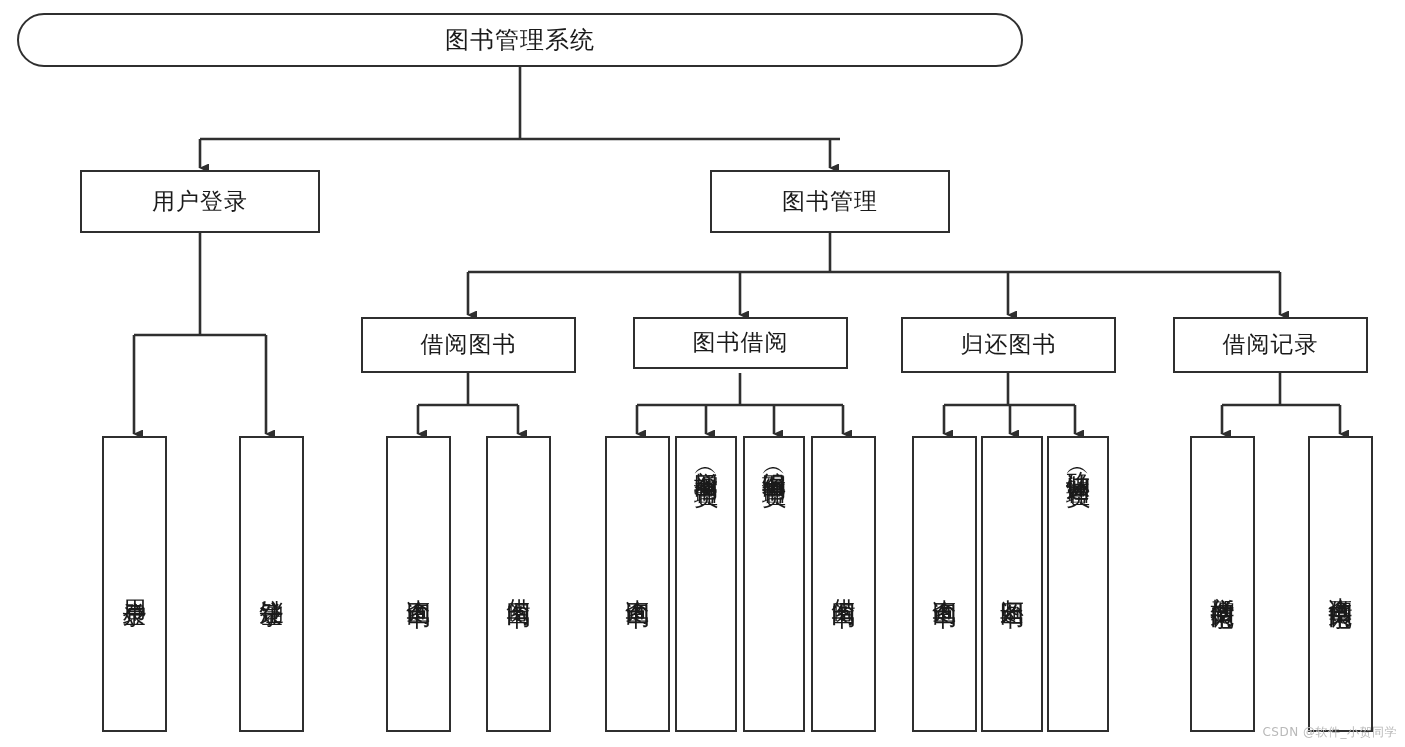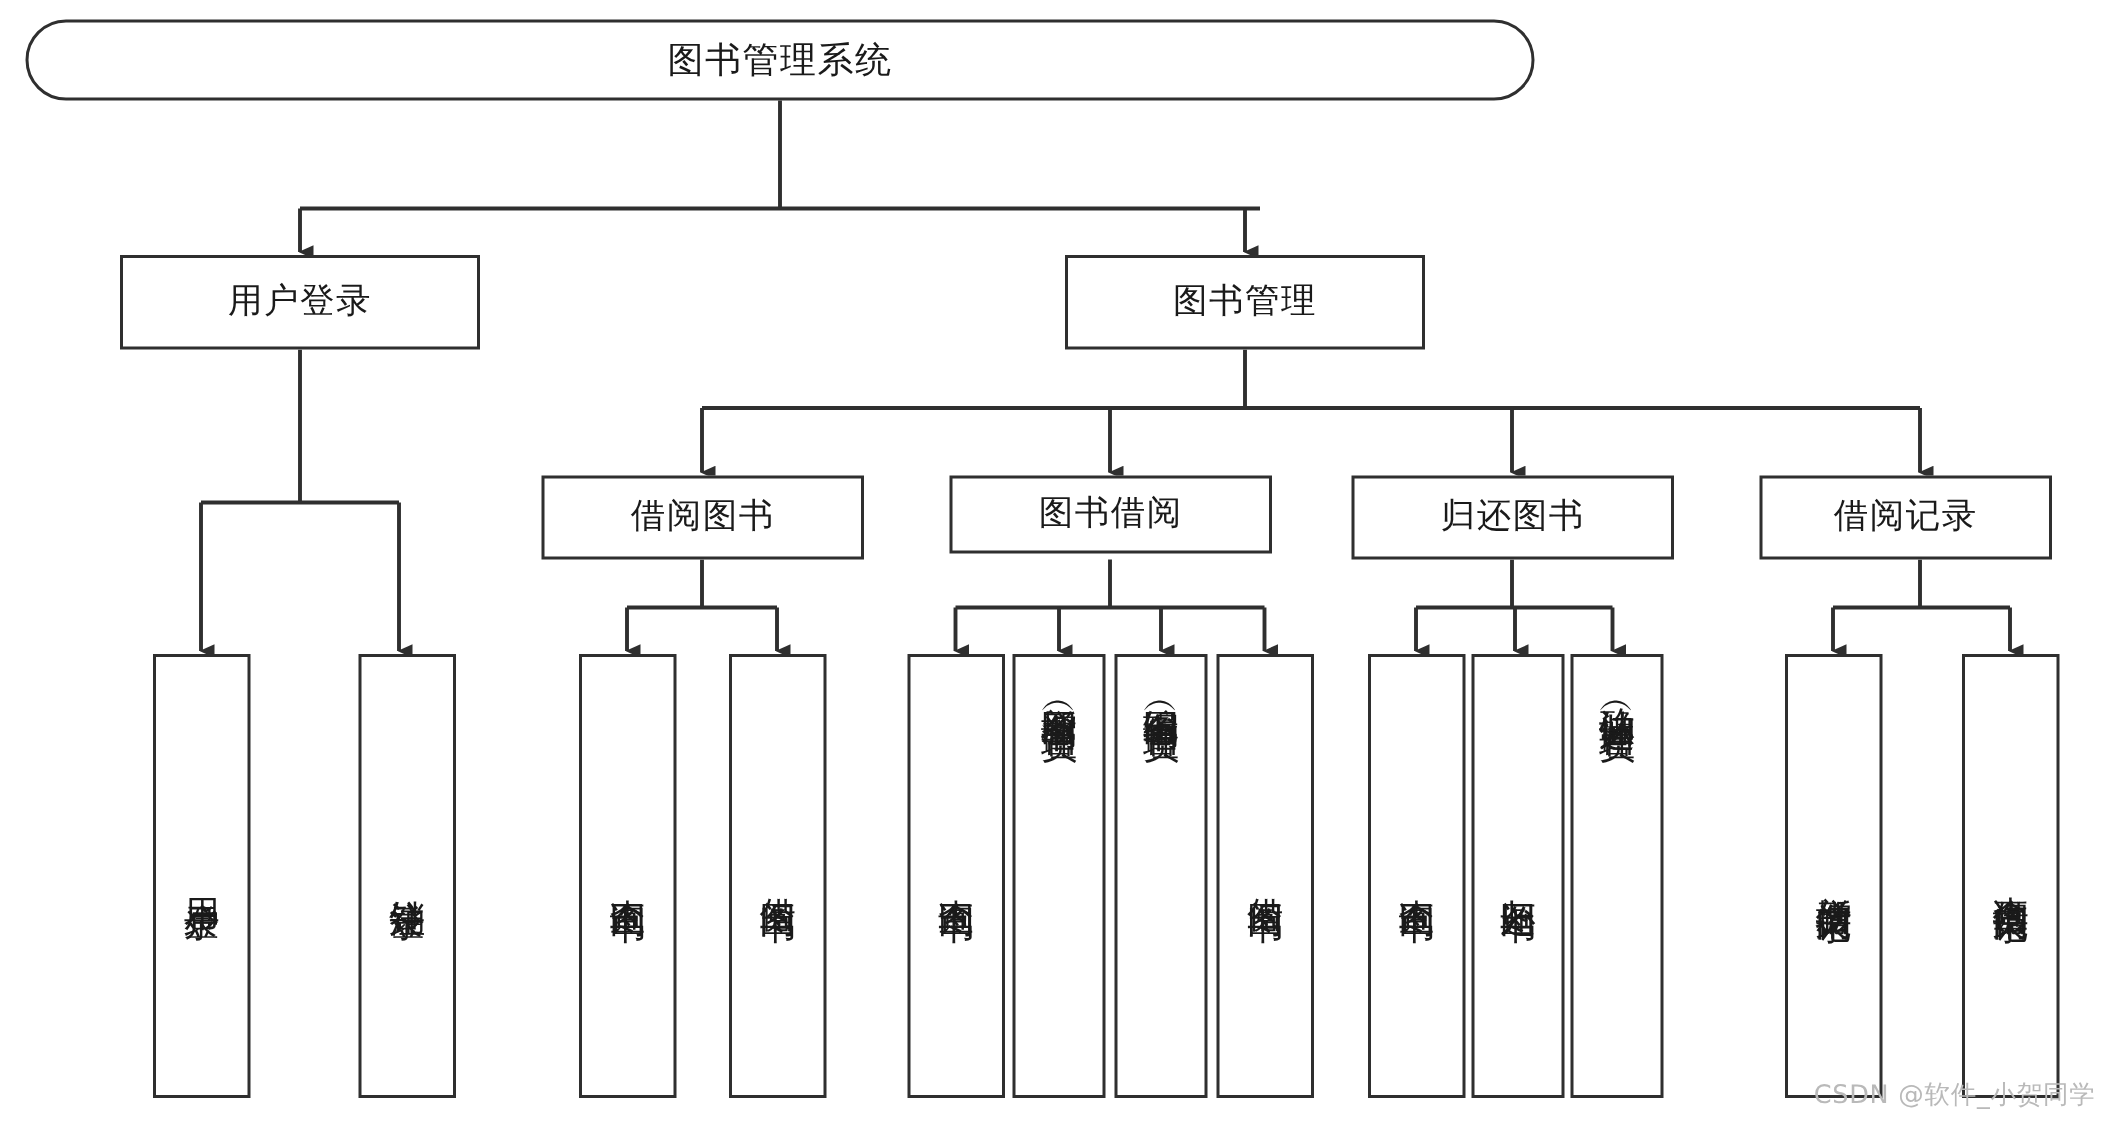--- a/index.html
+++ b/index.html
@@ -65,21 +65,21 @@
     line-height: 1;
   }
   .node.vert.centered {
     align-items: center;
     padding-top: 0;
   }
   #watermark {
     position: absolute;
     right: 8px;
     bottom: 6px;
-    font-size: 17px;
+    font-size: 12px;
     color: #b9b9b9;
     letter-spacing: 0.5px;
     white-space: nowrap;
     font-family: "DejaVu Sans", "Liberation Sans", sans-serif;
   }
 </style>
 </head>
 <body>
 
 <div id="diagram-root">

